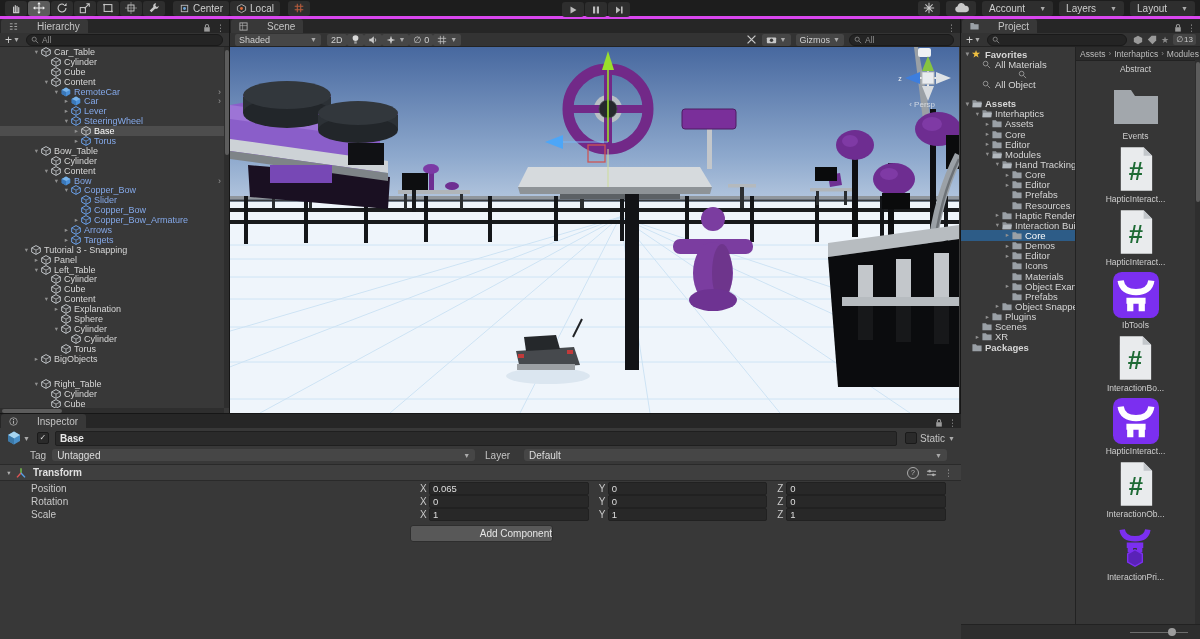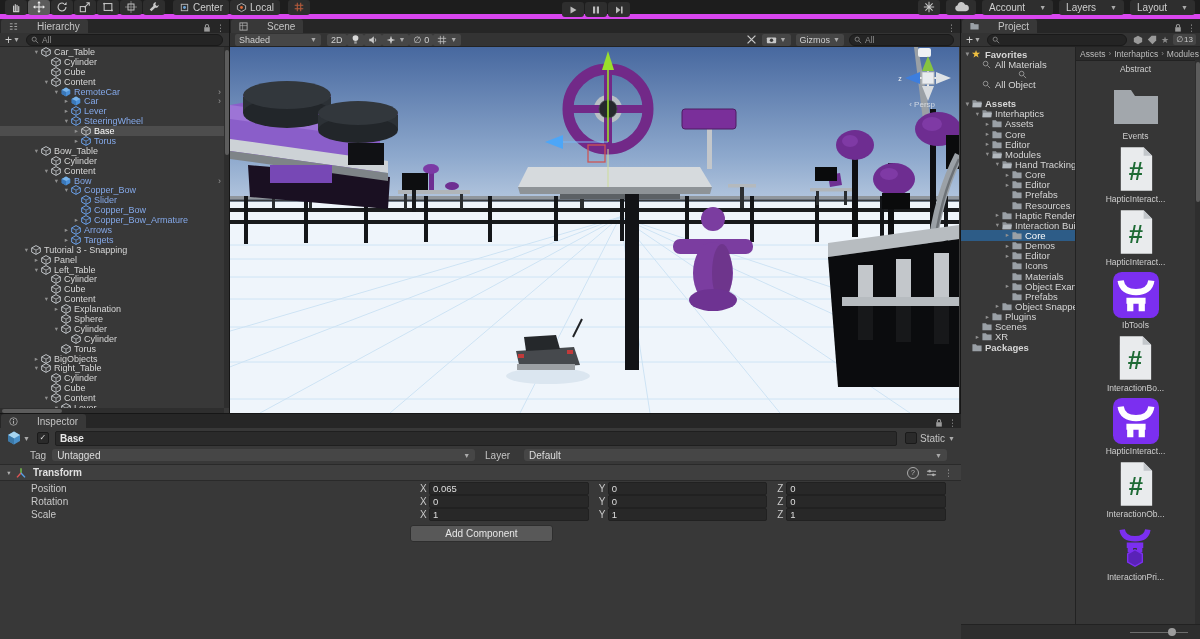--- a/index.html
+++ b/index.html
@@ -1,20 +1,20 @@
 <!DOCTYPE html>
 <html><head>
 <meta charset="utf-8">
 <style>
   html,body{margin:0;padding:0;background:#161616;}
   #app{position:relative;width:1200px;height:639px;background:#282828;overflow:hidden;
        font-family:"Liberation Sans",sans-serif;color:#c8c8c8;user-select:none;}
   .abs{position:absolute;}
   
-  #topbar{left:0;top:0;width:1200px;height:19px;background:#1d1d1d;display:flex;align-items:center;border-bottom:5px solid #d946ef;box-sizing:border-box;}
+  #topbar{left:0;top:0;width:1200px;height:19px;background:#1d1d1d;display:flex;align-items:center;border-bottom:3px solid #d946ef;box-sizing:border-box;}
   .tgroup{display:flex;gap:1px;margin-left:5px;}
   .tbtn{width:22px;height:15px;background:#2e2e2e;border-radius:3px;display:flex;align-items:center;justify-content:center;}
   .tbtn.sel{background:#5c5c5c;}
   .tbtn.wide{width:auto;padding:0 6px;gap:3px;font-size:10px;color:#cfcfcf;}
   .tbtn svg{display:block;}
   #playgroup{position:absolute;left:562px;top:2px;display:flex;gap:1px;}
   #topright{margin-left:auto;display:flex;gap:6px;margin-right:5px;align-items:center;}
   .ddbtn{height:15px;background:#2e2e2e;border-radius:3px;display:flex;align-items:center;font-size:10px;color:#cfcfcf;padding:0 7px;gap:14px;}
   .caret{font-size:7px;color:#aaa;line-height:1;}
   
@@ -73,21 +73,21 @@
   .dd{background:#464646;border-radius:3px;height:12px;display:flex;align-items:center;font-size:10px;color:#dcdcdc;padding:0 5px;}
   .dd .caret{margin-left:auto;}
   #comp-header{position:absolute;top:50px;left:0;right:0;height:15px;background:#3f3f3f;border-top:1px solid #2a2a2a;border-bottom:1px solid #2a2a2a;display:flex;align-items:center;font-size:10px;}
   #comp-header .title{font-weight:bold;color:#e0e0e0;margin-left:6px;}
   #transform-rows{position:absolute;top:68px;left:0;right:5px;}
   .trow{display:flex;align-items:center;height:13px;}
   .tlabel{width:420px;padding-left:31px;font-size:10px;color:#c8c8c8;box-sizing:border-box;flex:none;}
   .axgroup{flex:1;display:flex;align-items:center;margin-right:10px;}
   .axl{width:9px;font-size:10px;color:#c8c8c8;flex:none;}
   .axf{flex:1;height:11px;background:#282828;border:1px solid #212121;border-radius:2px;color:#dedede;font-size:9.5px;line-height:11px;padding:0 3px;}
-  #add-comp{position:absolute;top:111px;left:410px;width:141px;height:15px;background:#585858;border:1px solid #2e2e2e;border-radius:3px;color:#e6e6e6;font-size:10px;display:flex;align-items:center;justify-content:center;}
+  #add-comp{position:absolute;top:111px;left:410px;width:141px;height:15px;background:#585858;border:1px solid #2e2e2e;border-radius:3px;color:#e6e6e6;font-size:10px;display:flex;align-items:center;justify-content:flex-end;}
   .helpicon{width:10px;height:10px;border:1px solid #aaa;border-radius:50%;color:#bbb;font-size:7px;line-height:10px;text-align:center;}
 </style>
 </head>
 <body>
 
 <div id="app">
 
   <div id="topbar" class="abs">
     <div class="tgroup">
       <div class="tbtn">
@@ -549,21 +549,21 @@
         <div class="hrow" style="padding-left: 32px;">
           <span class="exp">▸</span>
           <span class="ticon">
             <svg width="10" height="10" viewBox="0 0 10 10">
               <path d="M5 .6 9.3 2.9v4.2L5 9.4.7 7.1V2.9z" fill="none" stroke="#bfc3c7" stroke-width="1"></path>
               <path d="M.7 2.9 5 5.1l4.3-2.2M5 5.1v4.1" fill="none" stroke="#bfc3c7" stroke-width=".8"></path>
             </svg>
           </span>
           <span class="lbl">BigObjects</span>
         </div>
-        <div class="hrow" style="padding-left: 32px;">
+        <div class="hrow" style="padding-left: 32px; margin-top: 16px;">
           <span class="exp">▾</span>
           <span class="ticon">
             <svg width="10" height="10" viewBox="0 0 10 10">
               <path d="M5 .6 9.3 2.9v4.2L5 9.4.7 7.1V2.9z" fill="none" stroke="#bfc3c7" stroke-width="1"></path>
               <path d="M.7 2.9 5 5.1l4.3-2.2M5 5.1v4.1" fill="none" stroke="#bfc3c7" stroke-width=".8"></path>
             </svg>
           </span>
           <span class="lbl">Right_Table</span>
         </div>
         <div class="hrow" style="padding-left: 42px;">

